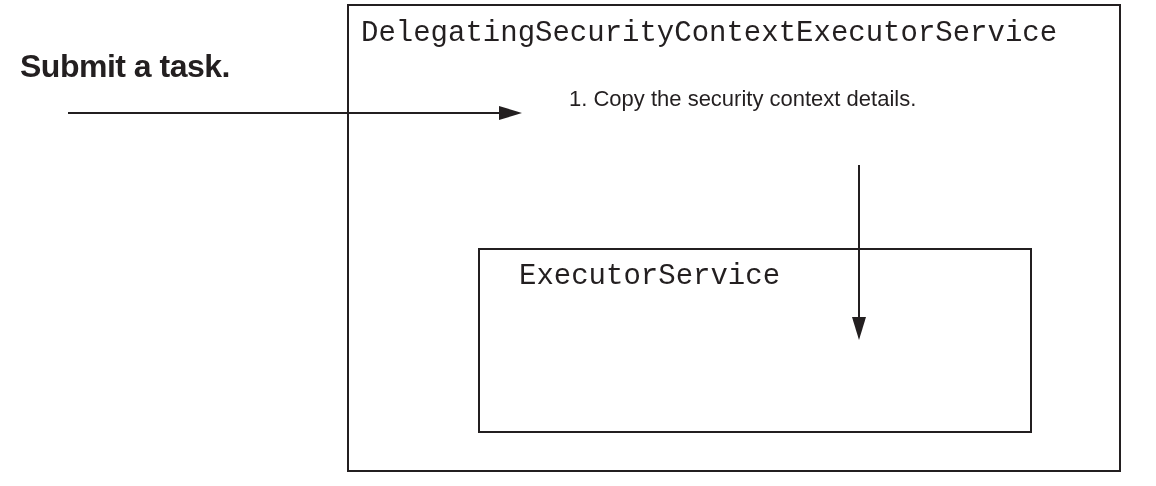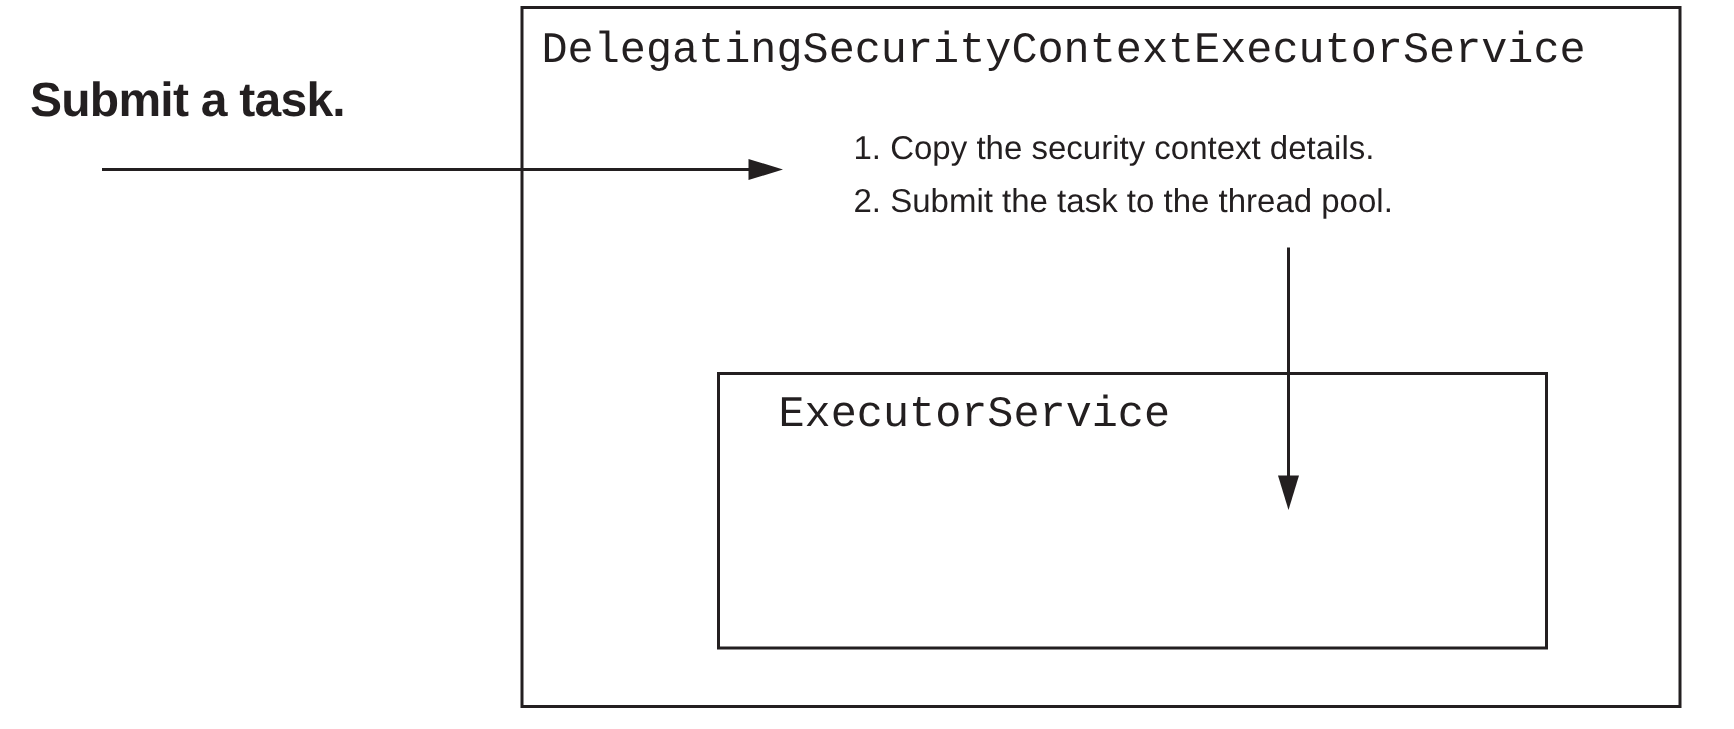--- a/index.html
+++ b/index.html
@@ -71,21 +71,20 @@
 <body>
 
 <div class="canvas">
 
   <div class="box outer-box"></div>
 
   <div class="mono-title outer-title">DelegatingSecurityContextExecutorService</div>
 
   <div class="steps">
     <div>1. Copy the security context details.</div>
-    <div>2. Submit the task to the thread pool.</div>
   </div>
 
   <div class="box inner-box"></div>
 
   <div class="mono-title inner-title">ExecutorService</div>
 
   <div class="callout-label">Submit a task.</div>
 
   <svg class="arrow-layer" viewBox="0 0 1156 486">
     <g>

